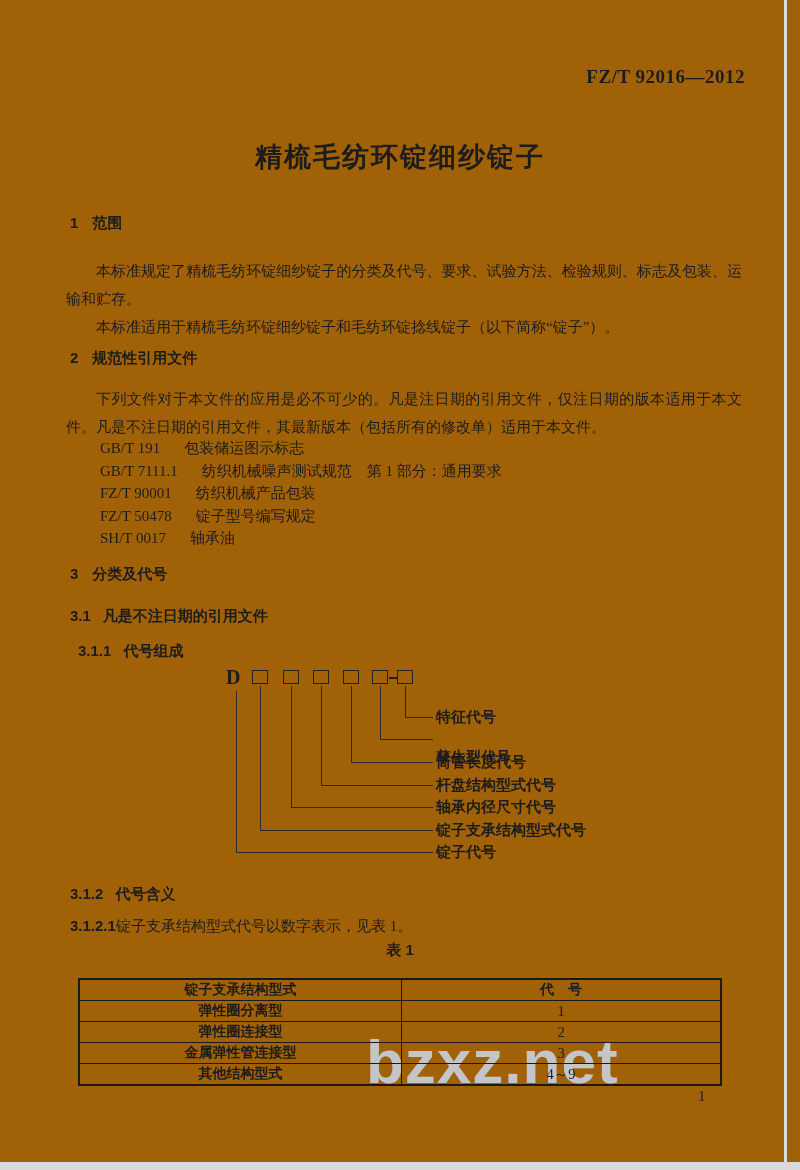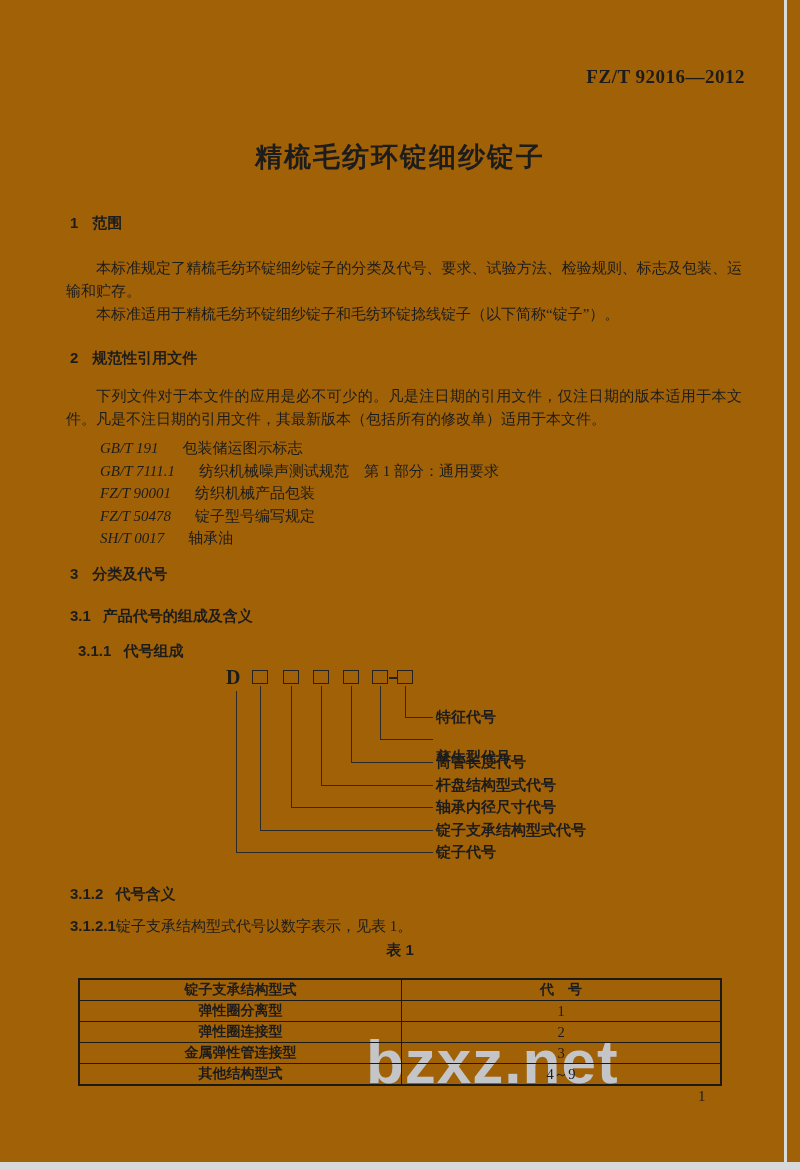--- a/index.html
+++ b/index.html
@@ -17,26 +17,26 @@
 
   .doc-code{position:absolute;top:66px;right:55px;font-size:19px;font-weight:bold;letter-spacing:.5px;}
   .doc-title{position:absolute;top:139px;left:0;width:800px;text-align:center;
     font-family:"Liberation Sans","DejaVu Sans",sans-serif;font-weight:bold;font-size:27px;letter-spacing:2px;}
 
   .h-sec{position:absolute;left:70px;font-family:"Liberation Sans","DejaVu Sans",sans-serif;
     font-weight:bold;font-size:15px;}
   .h-sec .num{margin-right:14px;}
   .h-sec .num.sub{margin-right:12px;}
 
-  .para{position:absolute;left:66px;width:676px;font-size:15px;line-height:23px;
+  .para{position:absolute;left:66px;width:676px;font-size:15px;line-height:28px;
     text-align:justify;text-justify:inter-ideograph;}
   .para p{margin:0;text-indent:2em;}
 
   .refs{position:absolute;left:100px;top:437px;font-size:15px;line-height:22.5px;}
-  .refs .code{margin-right:24px;font-style:italic;}
+  .refs .code{margin-right:24px;}
 
   .clause{position:absolute;left:70px;top:917px;font-size:15px;}
   .clause .num{font-family:"Liberation Sans","DejaVu Sans",sans-serif;font-weight:bold;margin-right:0;}
 
   
   .diagram{position:absolute;left:0;top:0;width:800px;height:0;}
   .dg-prefix{position:absolute;left:226px;top:666px;font-size:20px;font-weight:bold;}
   .dg-box{position:absolute;top:670px;width:14px;height:12px;border:1.5px solid #222;background:transparent;}
   .dg-dash{position:absolute;left:389px;top:677px;width:8px;height:1.5px;background:#222;}
   .dg-el{position:absolute;border-left:1.5px solid #2a2a2a;border-bottom:1.5px solid #2a2a2a;}
@@ -93,21 +93,21 @@
     <div><span class="code">FZ/T 90001</span><span>纺织机械产品包装</span></div>
     <div><span class="code">FZ/T 50478</span><span>锭子型号编写规定</span></div>
     <div><span class="code">SH/T 0017</span><span>轴承油</span></div>
   </div>
 
   <div class="h-sec" style="top:565px;">
     <span class="num">3</span><span>分类及代号</span>
   </div>
 
   <div class="h-sec" style="top:607px;">
-    <span class="num sub">3.1</span><span>产品代号的组成及含义</span>
+    <span class="num sub">3.1</span><span>凡是不注日期的引用文件</span>
   </div>
 
   <div class="h-sec" style="top:642px;margin-left:8px;">
     <span class="num sub">3.1.1</span><span>代号组成</span>
   </div>
 
   <div class="diagram">
     <span class="dg-prefix">D</span>
 
     <span class="dg-box" style="left:252px;"></span>

